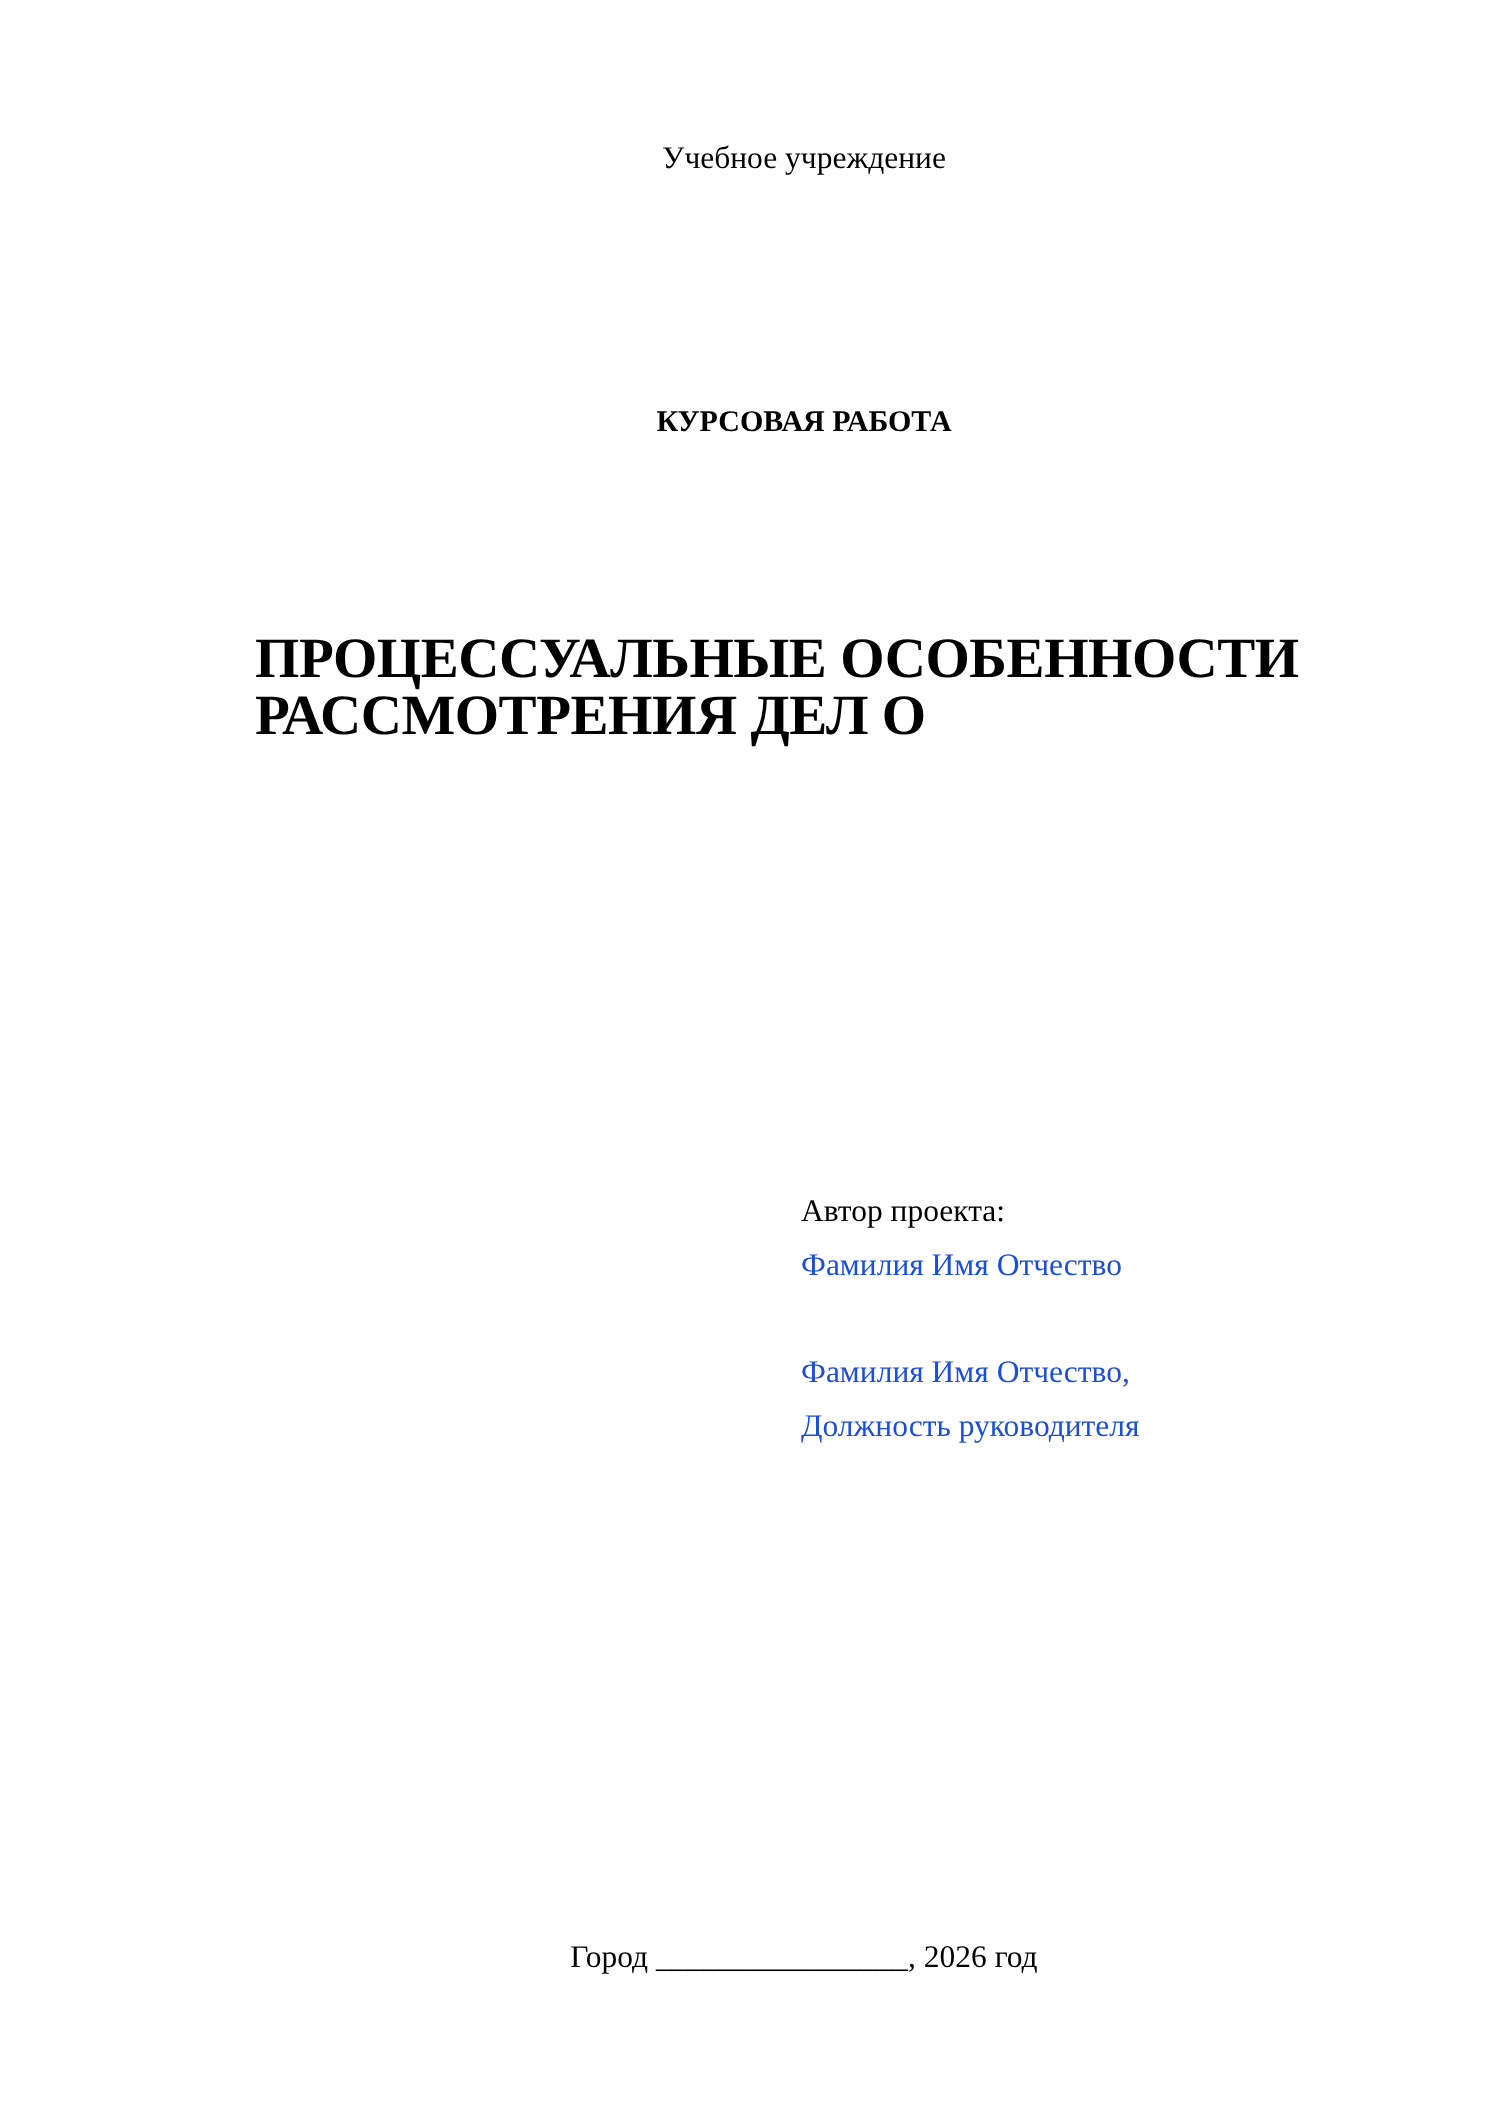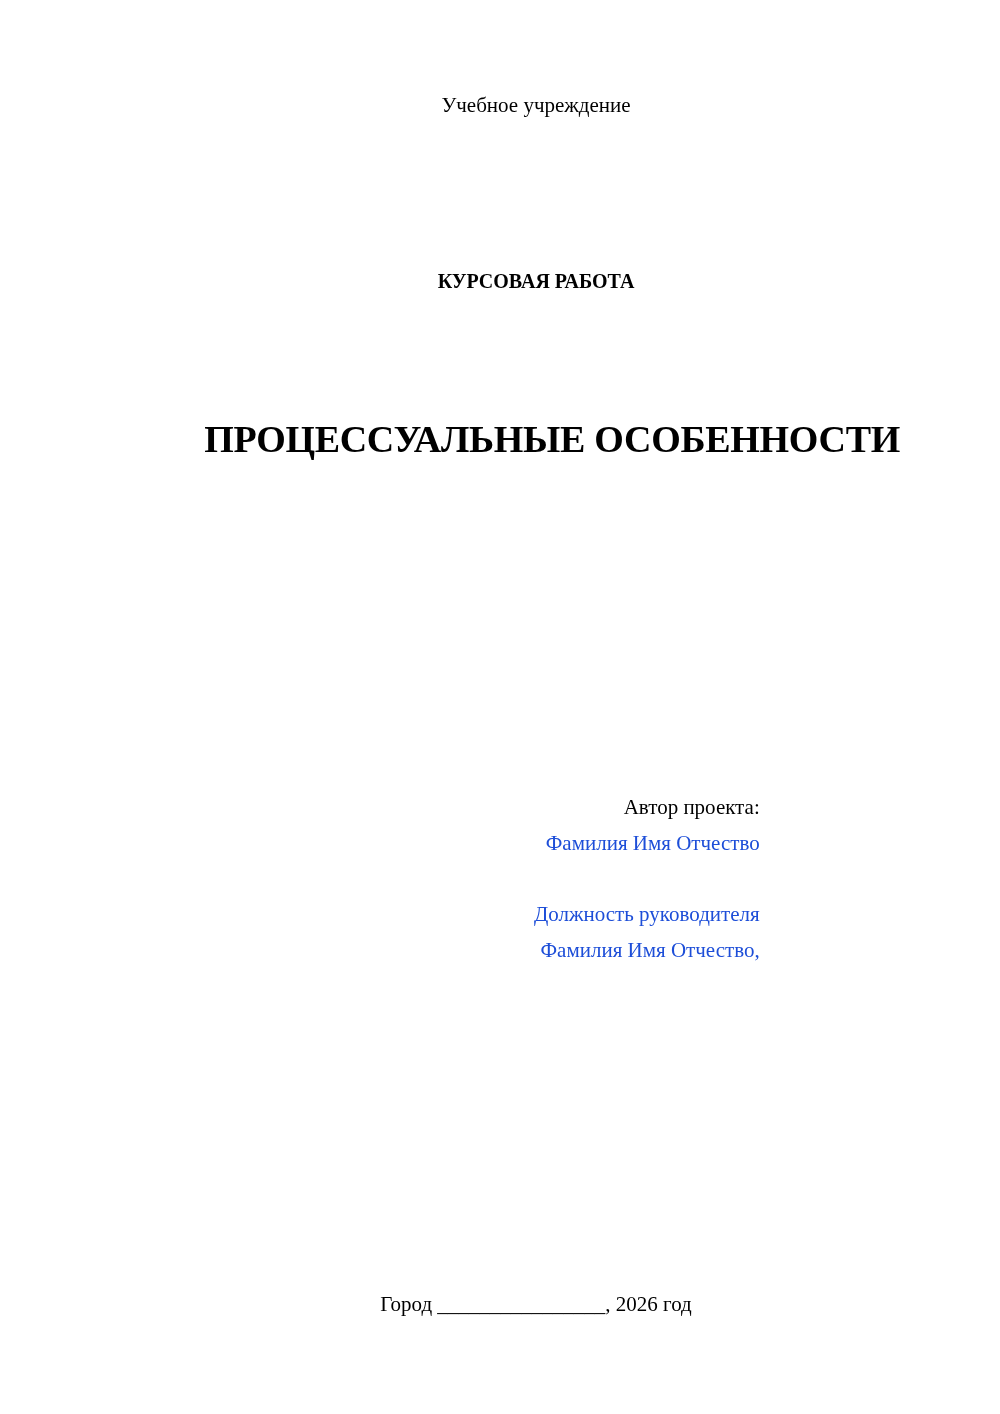--- a/index.html
+++ b/index.html
@@ -8,21 +8,21 @@
       background: #ffffff;
     }
     body {
       width: 1000px;
       height: 1414px;
       position: relative;
       overflow: hidden;
       font-family: "Liberation Serif", "DejaVu Serif", serif;
       color: #000000;
     }
-    .abs { position: absolute; text-align: right; }
+    .abs { position: absolute; }
     .institution {
       left: 0; width: 1072px;
       top: 92px;
       text-align: center;
       font-size: 21px;
       line-height: 26px;
     }
     .work-type {
       left: 0; width: 1072px;
       top: 268px;
@@ -59,23 +59,24 @@
   </style>
 </head>
 <body>
 
 <div class="abs institution">Учебное учреждение</div>
 
 <div class="abs work-type">КУРСОВАЯ РАБОТА</div>
 
 <div class="abs title">
   <span>ПРОЦЕССУАЛЬНЫЕ ОСОБЕННОСТИ</span>
+  <span>РАССМОТРЕНИЯ ДЕЛ О</span>
 </div>
 
 <div class="abs info">
   <div class="label">Автор проекта:</div>
   <div class="value">Фамилия Имя Отчество</div>
   <div class="gap"></div>
+  <div class="value">Фамилия Имя Отчество,</div>
   <div class="value">Должность руководителя</div>
-  <div class="value">Фамилия Имя Отчество,</div>
 </div>
 
 <div class="abs footer">Город ________________, 2026 год</div>
 
 </body></html>

